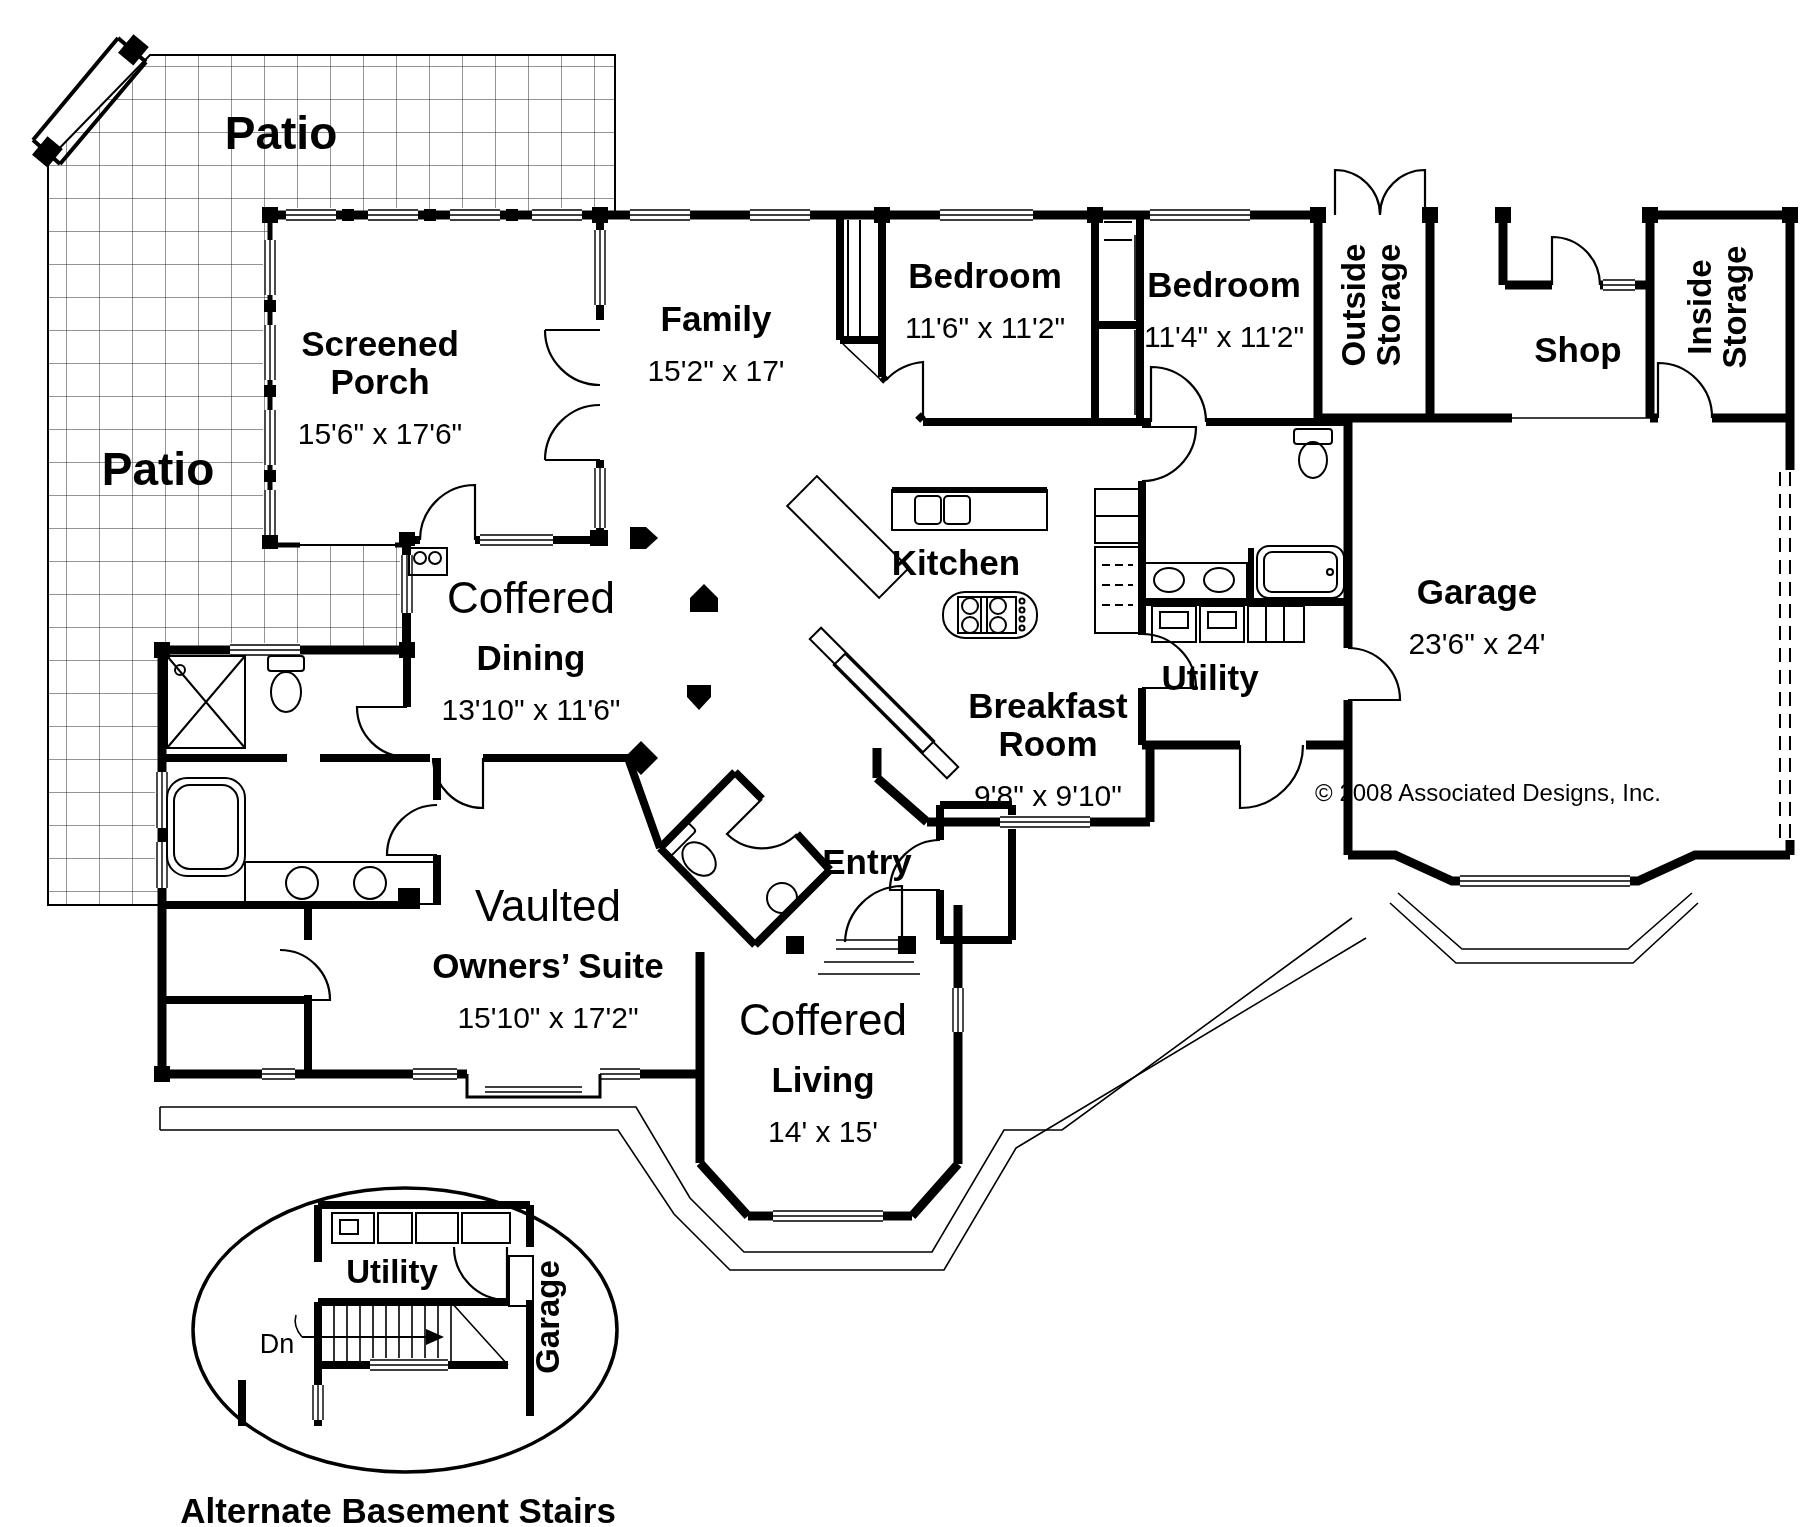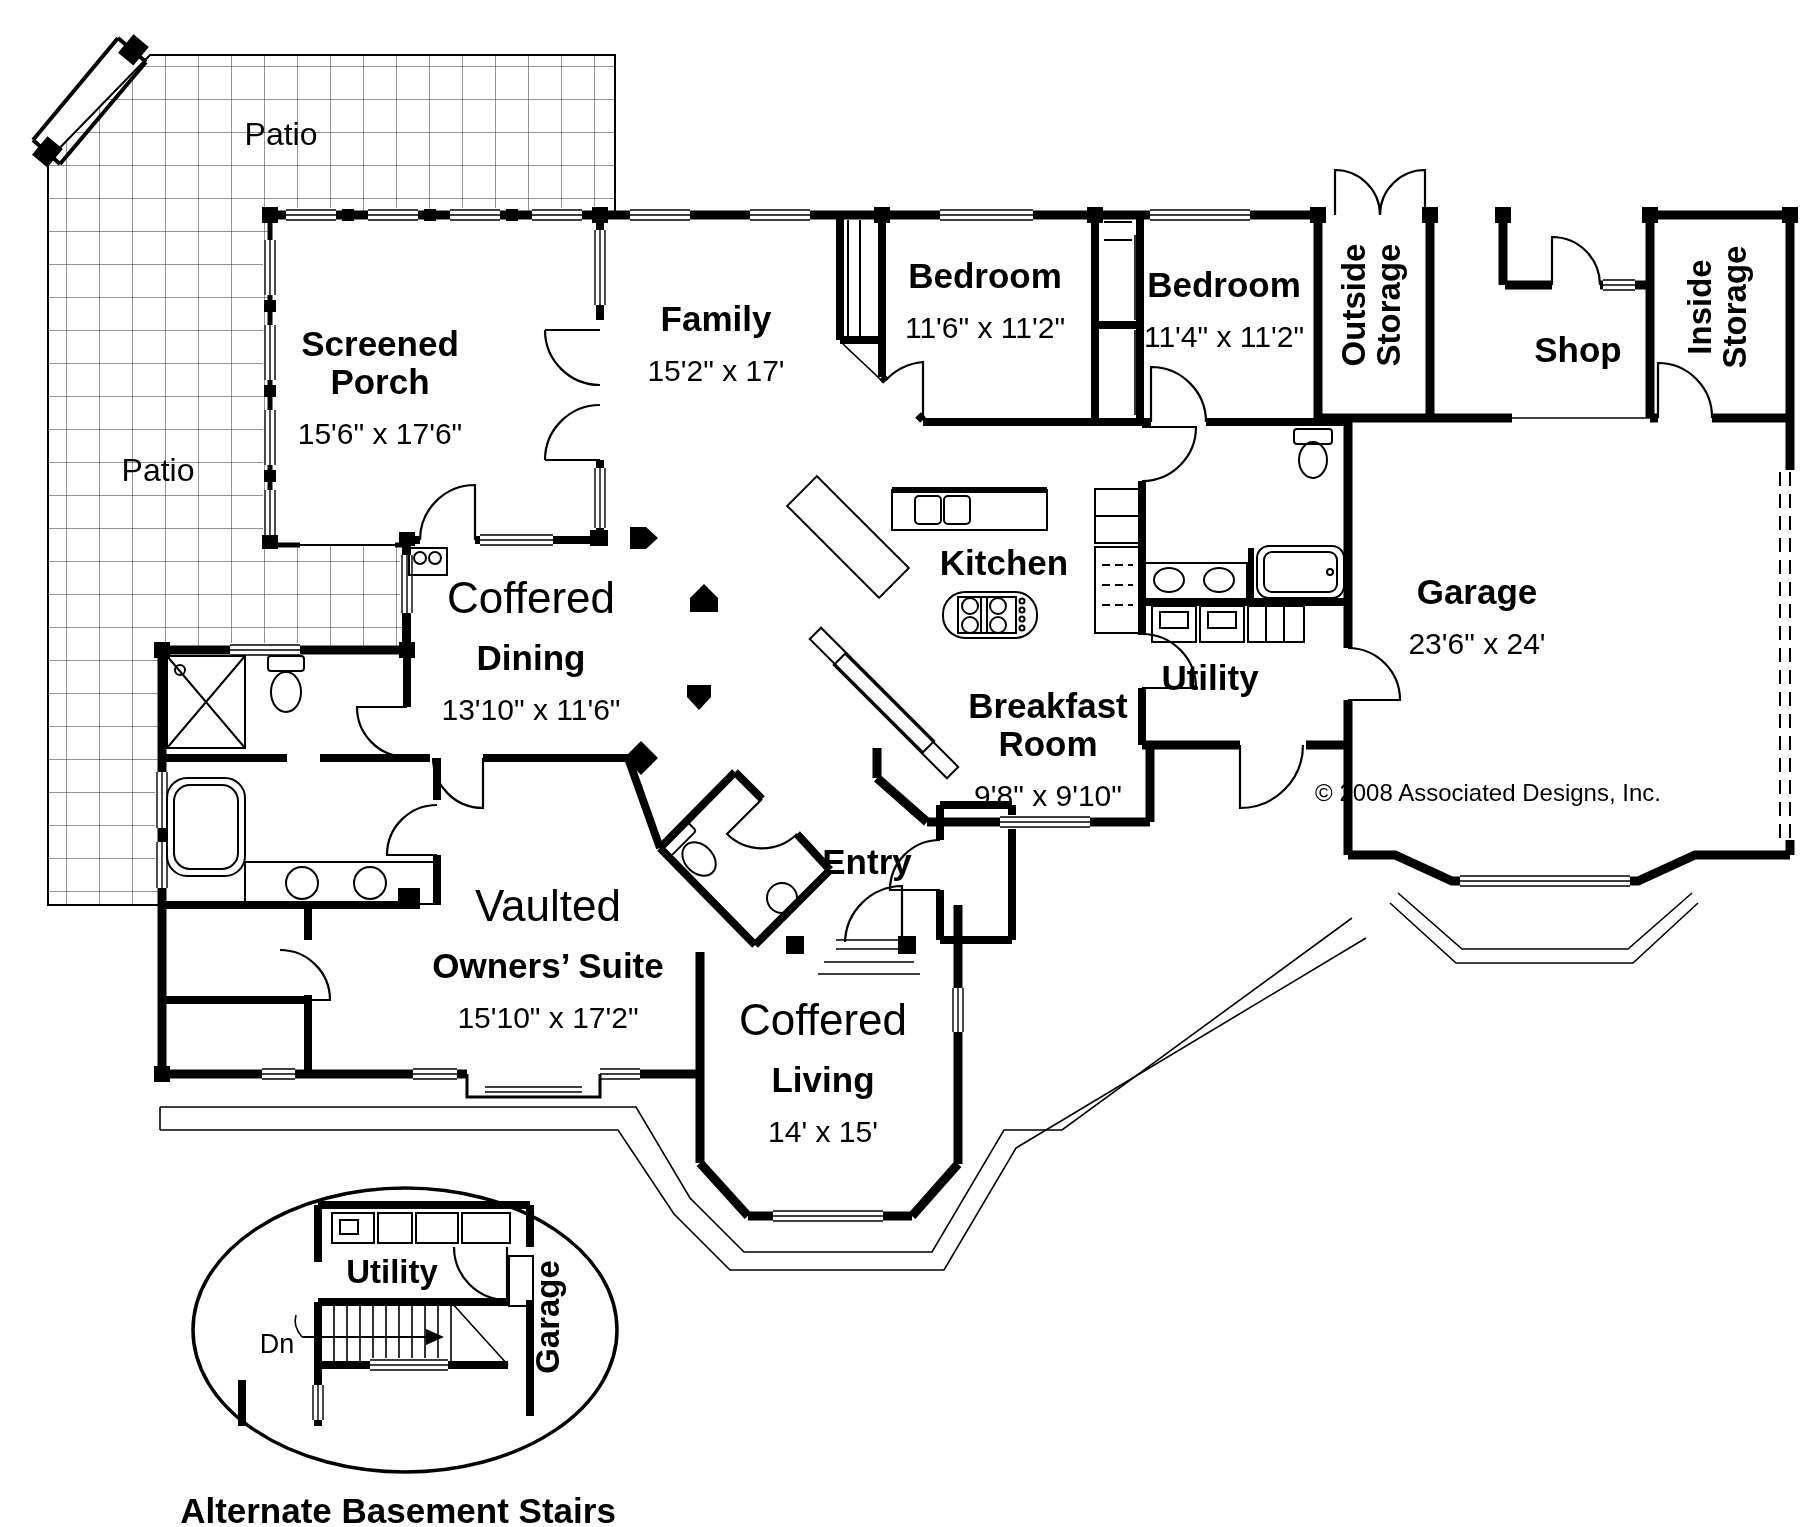--- a/index.html
+++ b/index.html
@@ -5,21 +5,21 @@
   html,body{margin:0;padding:0;background:#fff;}
   #stage{position:relative;width:1809px;height:1527px;background:#ffffff;overflow:hidden;
          font-family:"Liberation Sans","DejaVu Sans",sans-serif;}
   svg{position:absolute;left:0;top:0;}
   .lbl{position:absolute;transform:translate(-50%,-50%);text-align:center;line-height:1.08;
        white-space:pre-line;color:#000;}
   .vert{transform:translate(-50%,-50%) rotate(-90deg);}
   .rm{font-weight:bold;font-size:35px;}
   .mod{font-weight:normal;font-size:44px;}
   .dm{font-weight:normal;font-size:30px;}
-  .patio{font-weight:normal;font-size:32px;}
+  .patio{font-weight:bold;font-size:46px;}
   .vlab{font-weight:bold;font-size:33px;line-height:1.05;}
   .cap{font-weight:bold;font-size:35px;margin-top:28px;}
   .cop{font-weight:normal;font-size:24px;white-space:nowrap;}
   .dn{font-weight:normal;font-size:27px;margin-top:8px;}
 </style>
 </head>
 <body>
 
 <div id="stage">
 
@@ -373,21 +373,21 @@
 
 <div class="lbl" style="left:1578px;top:350px">
   <div class="rm">Shop</div>
 </div>
 
 <div class="lbl" style="left:1477px;top:617px">
   <div class="rm">Garage</div>
   <div class="dm">23'6" x 24'</div>
 </div>
 
-<div class="lbl" style="left:1004px;top:563px">
+<div class="lbl" style="left:956px;top:563px">
   <div class="rm">Kitchen</div>
 </div>
 
 <div class="lbl" style="left:531px;top:650px">
   <div class="mod">Coffered</div>
   <div class="rm">Dining</div>
   <div class="dm">13'10" x 11'6"</div>
 </div>
 
 <div class="lbl" style="left:1210px;top:678px">

